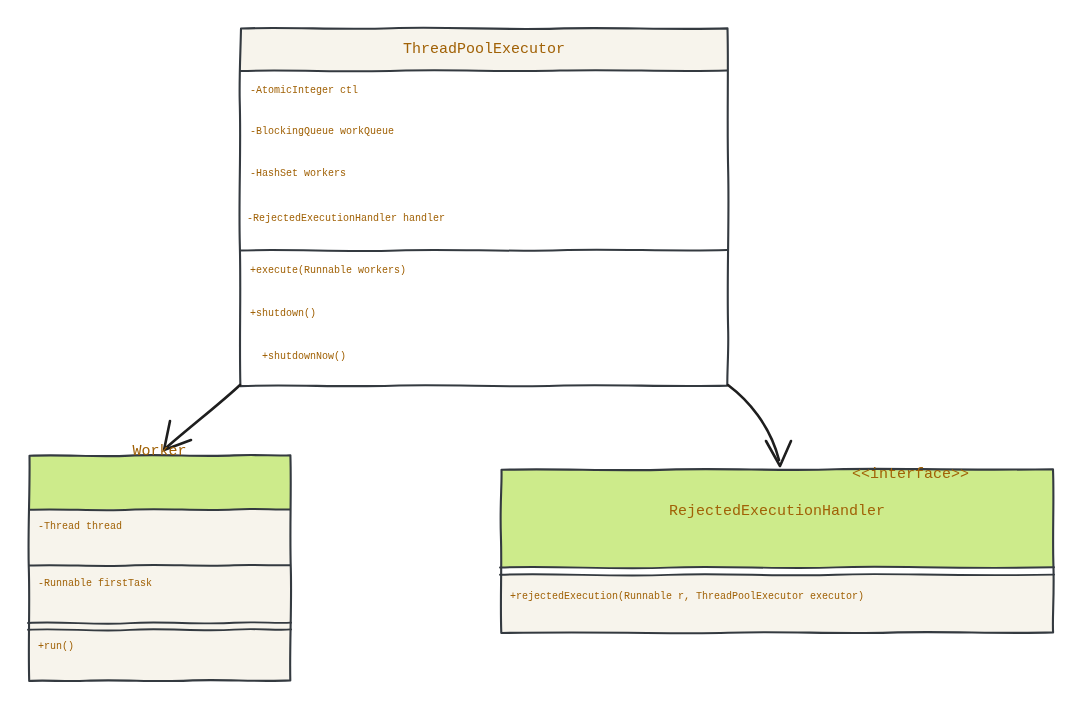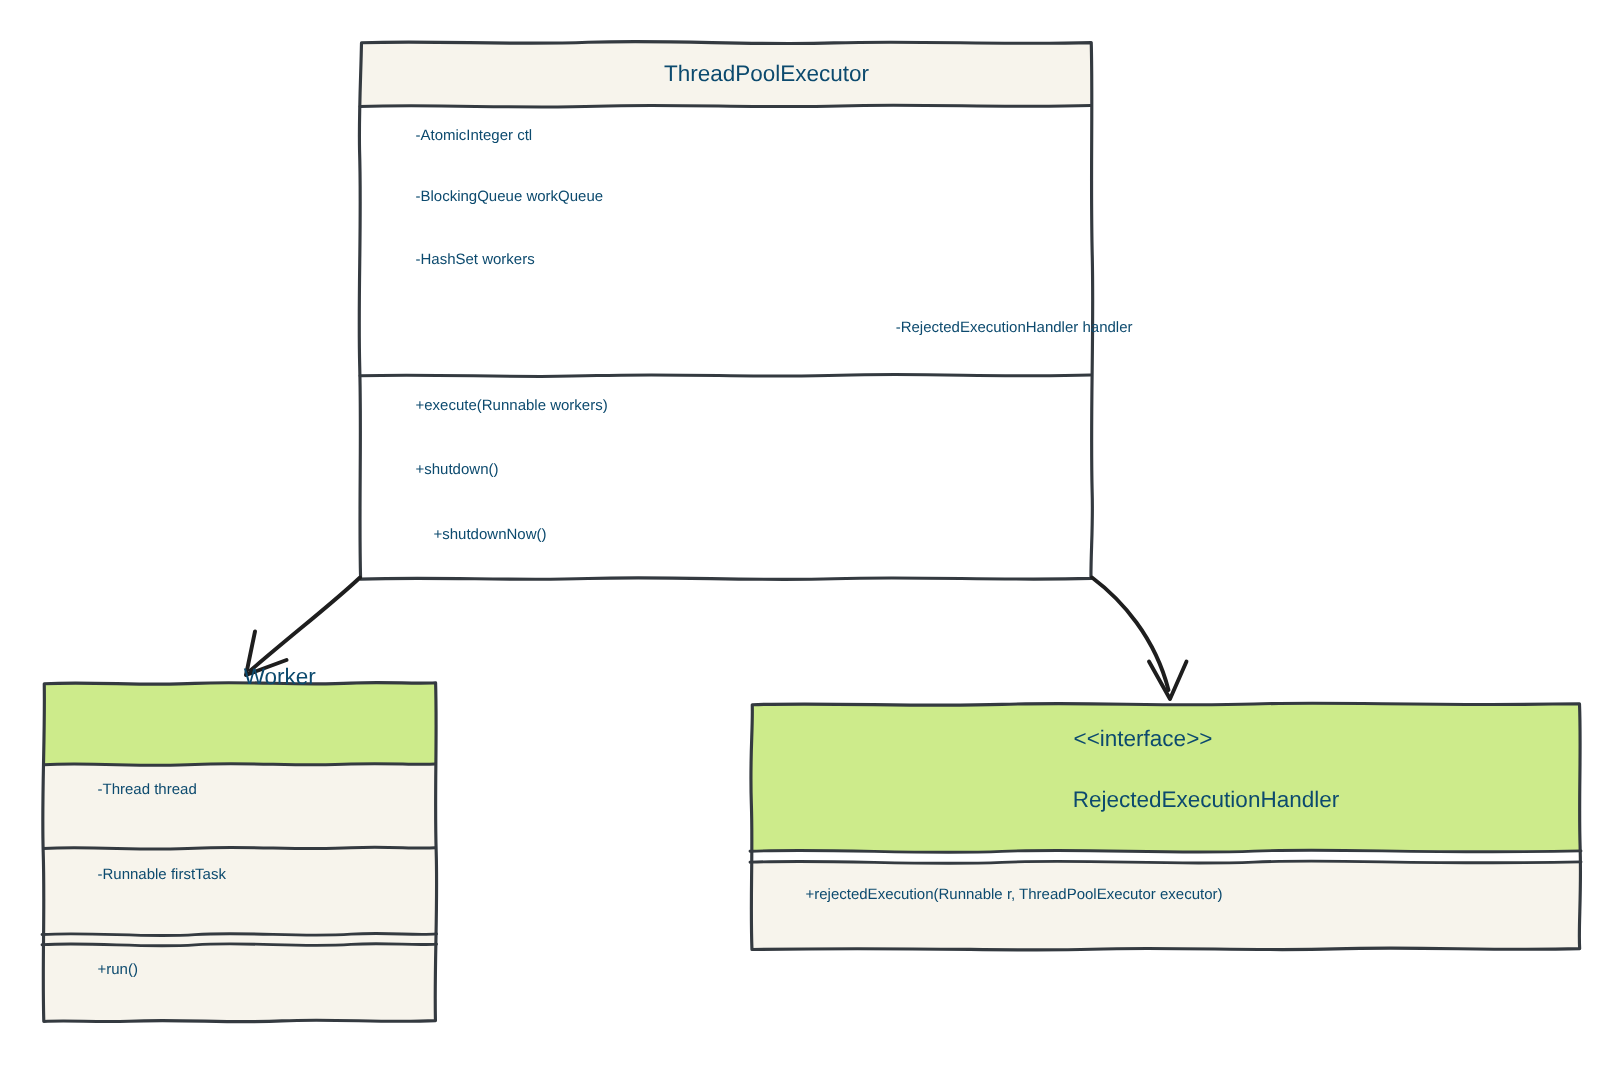--- a/index.html
+++ b/index.html
@@ -15,25 +15,24 @@
     font-family: "DejaVu Sans", sans-serif;
   }
   #canvas {
     position: absolute;
     top: 0; left: 0;
     width: 1080px;
     height: 716px;
   }
   .uml-text {
     position: absolute;
-    font-family: Liberation Sans, sans-serif;
-    color: #0c4a6e;
+    font-family: Liberation Mono, monospace;
+    color: #a16207;
     white-space: pre;
     line-height: 1.25;
-    padding-left: 27px;
   }
   .cls-title {
     font-size: 15px;
     text-align: center;
   }
   .cls-member {
     font-size: 10px;
     text-align: left;
   }
   .center-block {
@@ -96,28 +95,28 @@
     <path fill="none" stroke="#1e1e1e" stroke-width="2.6" stroke-linecap="round" d="M728,385 C748,400 770,425 779,460"></path>
     <path fill="none" stroke="#1e1e1e" stroke-width="2.6" stroke-linecap="round" stroke-linejoin="round" d="M780,466 L766,441 M780,466 L791,441"></path>
   </g>
 </svg>
 
 <div class="uml-text cls-title center-block" style="left:241px; top:41px; width:486px;">ThreadPoolExecutor</div>
 
 <div class="uml-text cls-member" style="left:250px; top:85px; width:470px;">-AtomicInteger ctl</div>
 <div class="uml-text cls-member" style="left:250px; top:126px; width:470px;">-BlockingQueue workQueue</div>
 <div class="uml-text cls-member" style="left:250px; top:168px; width:470px;">-HashSet workers</div>
-<div class="uml-text cls-member" style="left:258px; top:213px; width:470px;text-align:right;">-RejectedExecutionHandler handler</div>
+<div class="uml-text cls-member" style="left:247px; top:213px; width:470px;">-RejectedExecutionHandler handler</div>
 
 <div class="uml-text cls-member" style="left:250px; top:265px; width:470px;">+execute(Runnable workers)</div>
 <div class="uml-text cls-member" style="left:250px; top:308px; width:470px;">+shutdown()</div>
 <div class="uml-text cls-member" style="left:262px; top:351px; width:470px;">+shutdownNow()</div>
 
 <div class="uml-text cls-title center-block" style="left:29px; top:443px; width:261px;">Worker</div>
 
 <div class="uml-text cls-member" style="left:38px; top:521px; width:245px;">-Thread thread</div>
 <div class="uml-text cls-member" style="left:38px; top:578px; width:245px;">-Runnable firstTask</div>
 <div class="uml-text cls-member" style="left:38px; top:641px; width:245px;">+run()</div>
 
-<div class="uml-text cls-title center-block" style="left:501px; top:484px; width:468px;">&lt;&lt;interface&gt;&gt;</div>
-<div class="uml-text cls-title center-block" style="left:501px; top:503px; width:552px;margin-top:22px;">RejectedExecutionHandler</div>
+<div class="uml-text cls-title center-block" style="left:501px; top:466px; width:468px;text-align:right;">&lt;&lt;interface&gt;&gt;</div>
+<div class="uml-text cls-title center-block" style="left:501px; top:503px; width:552px;">RejectedExecutionHandler</div>
 
 <div class="uml-text cls-member" style="left:510px; top:591px; width:540px;">+rejectedExecution(Runnable r, ThreadPoolExecutor executor)</div>
 
 </body></html>

